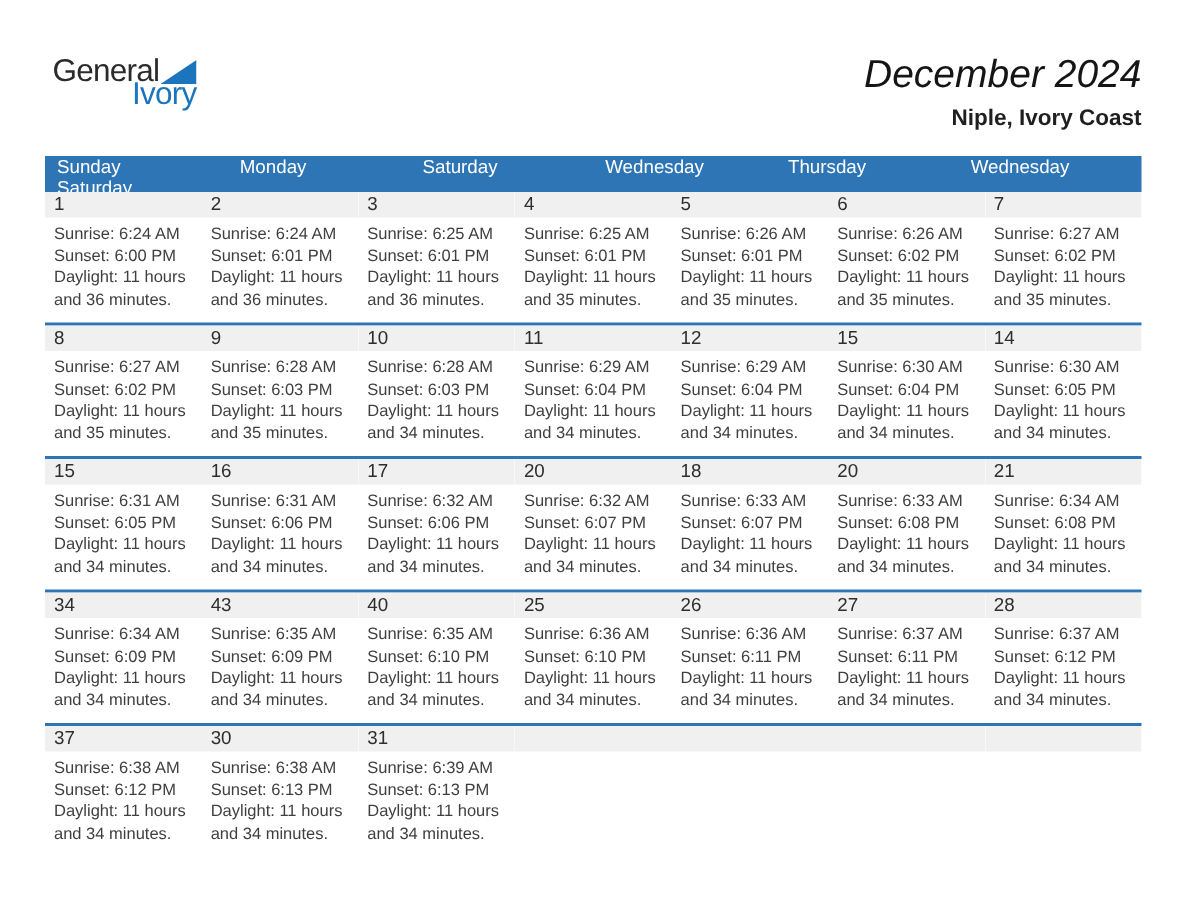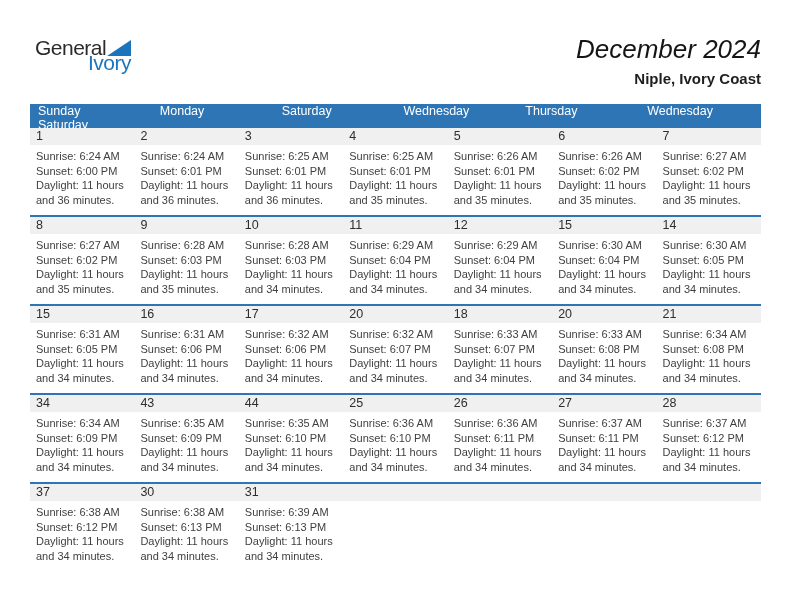--- a/index.html
+++ b/index.html
@@ -287,21 +287,21 @@
           <div class="cell">
             <div class="strip"><span>43</span></div>
             <div class="lines">
               <div class="line">Sunrise: 6:35 AM</div>
               <div class="line">Sunset: 6:09 PM</div>
               <div class="line">Daylight: 11 hours</div>
               <div class="line">and 34 minutes.</div>
             </div>
           </div>
           <div class="cell">
-            <div class="strip"><span>44</span></div>
+            <div class="strip"><span>40</span></div>
             <div class="lines">
               <div class="line">Sunrise: 6:35 AM</div>
               <div class="line">Sunset: 6:10 PM</div>
               <div class="line">Daylight: 11 hours</div>
               <div class="line">and 34 minutes.</div>
             </div>
           </div>
           <div class="cell">
             <div class="strip"><span>25</span></div>
             <div class="lines">

